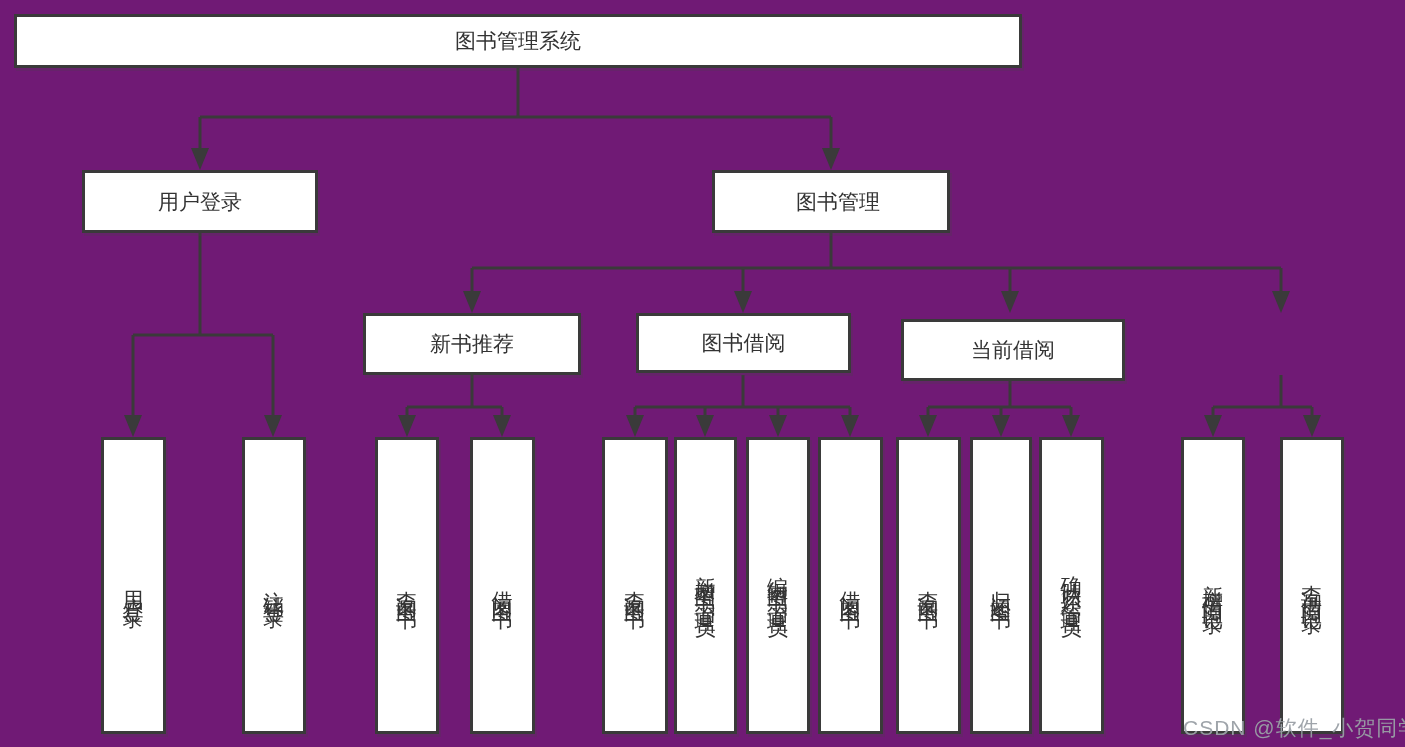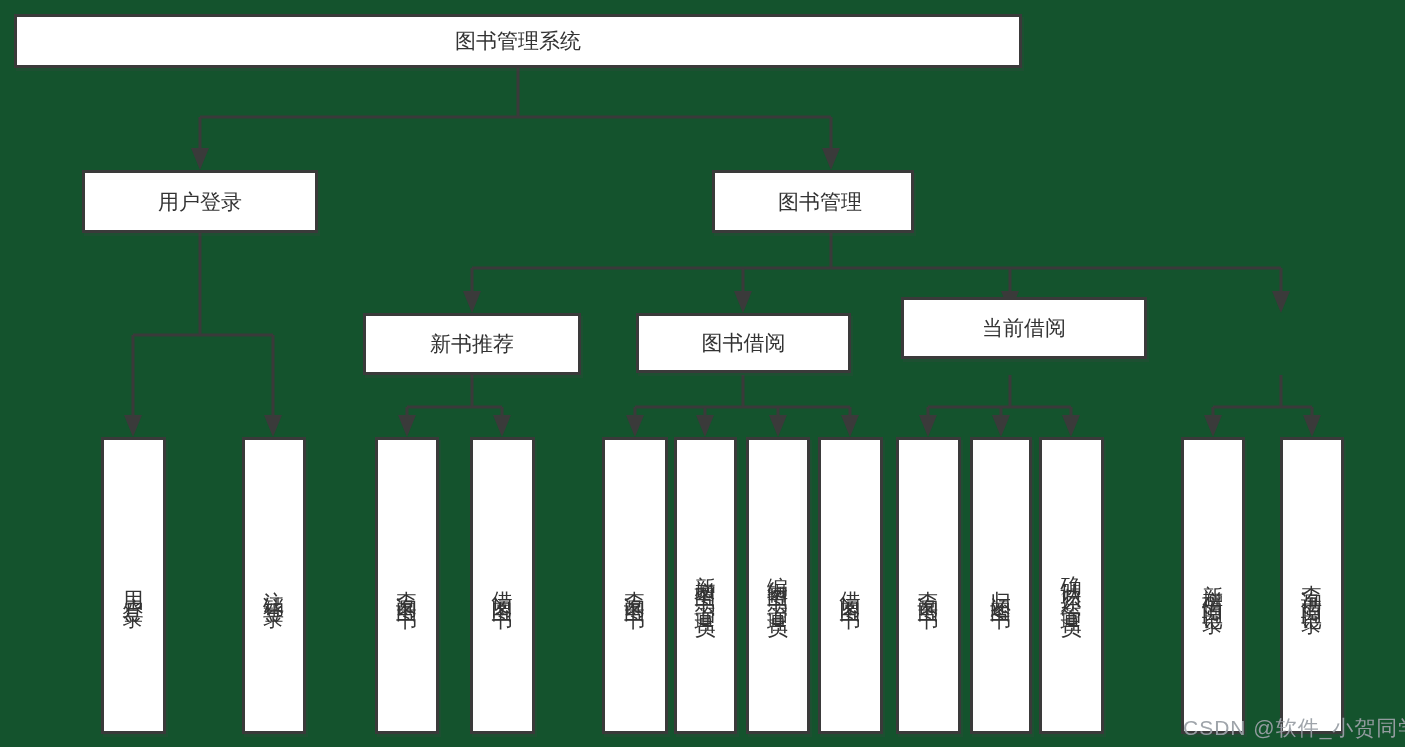--- a/index.html
+++ b/index.html
@@ -5,21 +5,21 @@
   html, body {
     margin: 0;
     padding: 0;
     background: #ffffff;
     font-family: "Liberation Sans", "DejaVu Sans", sans-serif;
   }
   #stage {
     position: relative;
     width: 1405px;
     height: 747px;
-    background: #14532d;
+    background: #701a75;
     overflow: hidden;
   }
   #connectors {
     position: absolute;
     left: 0; top: 0;
     width: 1405px; height: 747px;
     z-index: 0;
   }
   .node {
     position: absolute;
@@ -113,25 +113,25 @@
       <polygon points="992,415 1010,415 1001,437"></polygon>
       <polygon points="1062,415 1080,415 1071,437"></polygon>
       <polygon points="1204,415 1222,415 1213,437"></polygon>
       <polygon points="1303,415 1321,415 1312,437"></polygon>
     </g>
   </svg>
 
   <div class="node" style="left:14px; top:14px; width:1008px; height:54px;">图书管理系统</div>
 
   <div class="node" style="left:82px; top:170px; width:236px; height:63px;">用户登录</div>
-  <div class="node" style="left:712px; top:170px; width:202px; height:63px;padding-left:14px;">图书管理</div>
+  <div class="node" style="left:712px; top:170px; width:238px; height:63px;padding-left:14px;">图书管理</div>
 
   <div class="node" style="left:363px; top:313px; width:218px; height:62px;">新书推荐</div>
   <div class="node" style="left:636px; top:313px; width:215px; height:60px;">图书借阅</div>
-  <div class="node" style="left:901px; top:297px; width:246px; height:62px;">当前借阅</div>
+  <div class="node" style="left:901px; top:319px; width:224px; height:62px;">当前借阅</div>
 
   <div class="node leaf" style="left:101px; top:437px; width:65px; height:297px;">用户登录</div>
   <div class="node leaf" style="left:242px; top:437px; width:64px; height:297px;">注销登录</div>
 
   <div class="node leaf" style="left:375px; top:437px; width:64px; height:297px;">查询图书</div>
   <div class="node leaf" style="left:470px; top:437px; width:65px; height:297px;">借阅图书</div>
 
   <div class="node leaf" style="left:602px; top:437px; width:66px; height:297px;">查询图书</div>
   <div class="node leaf" style="left:674px; top:437px; width:63px; height:297px;">新增图书（管理员）</div>
   <div class="node leaf" style="left:746px; top:437px; width:64px; height:297px;">编辑图书（管理员）</div>

